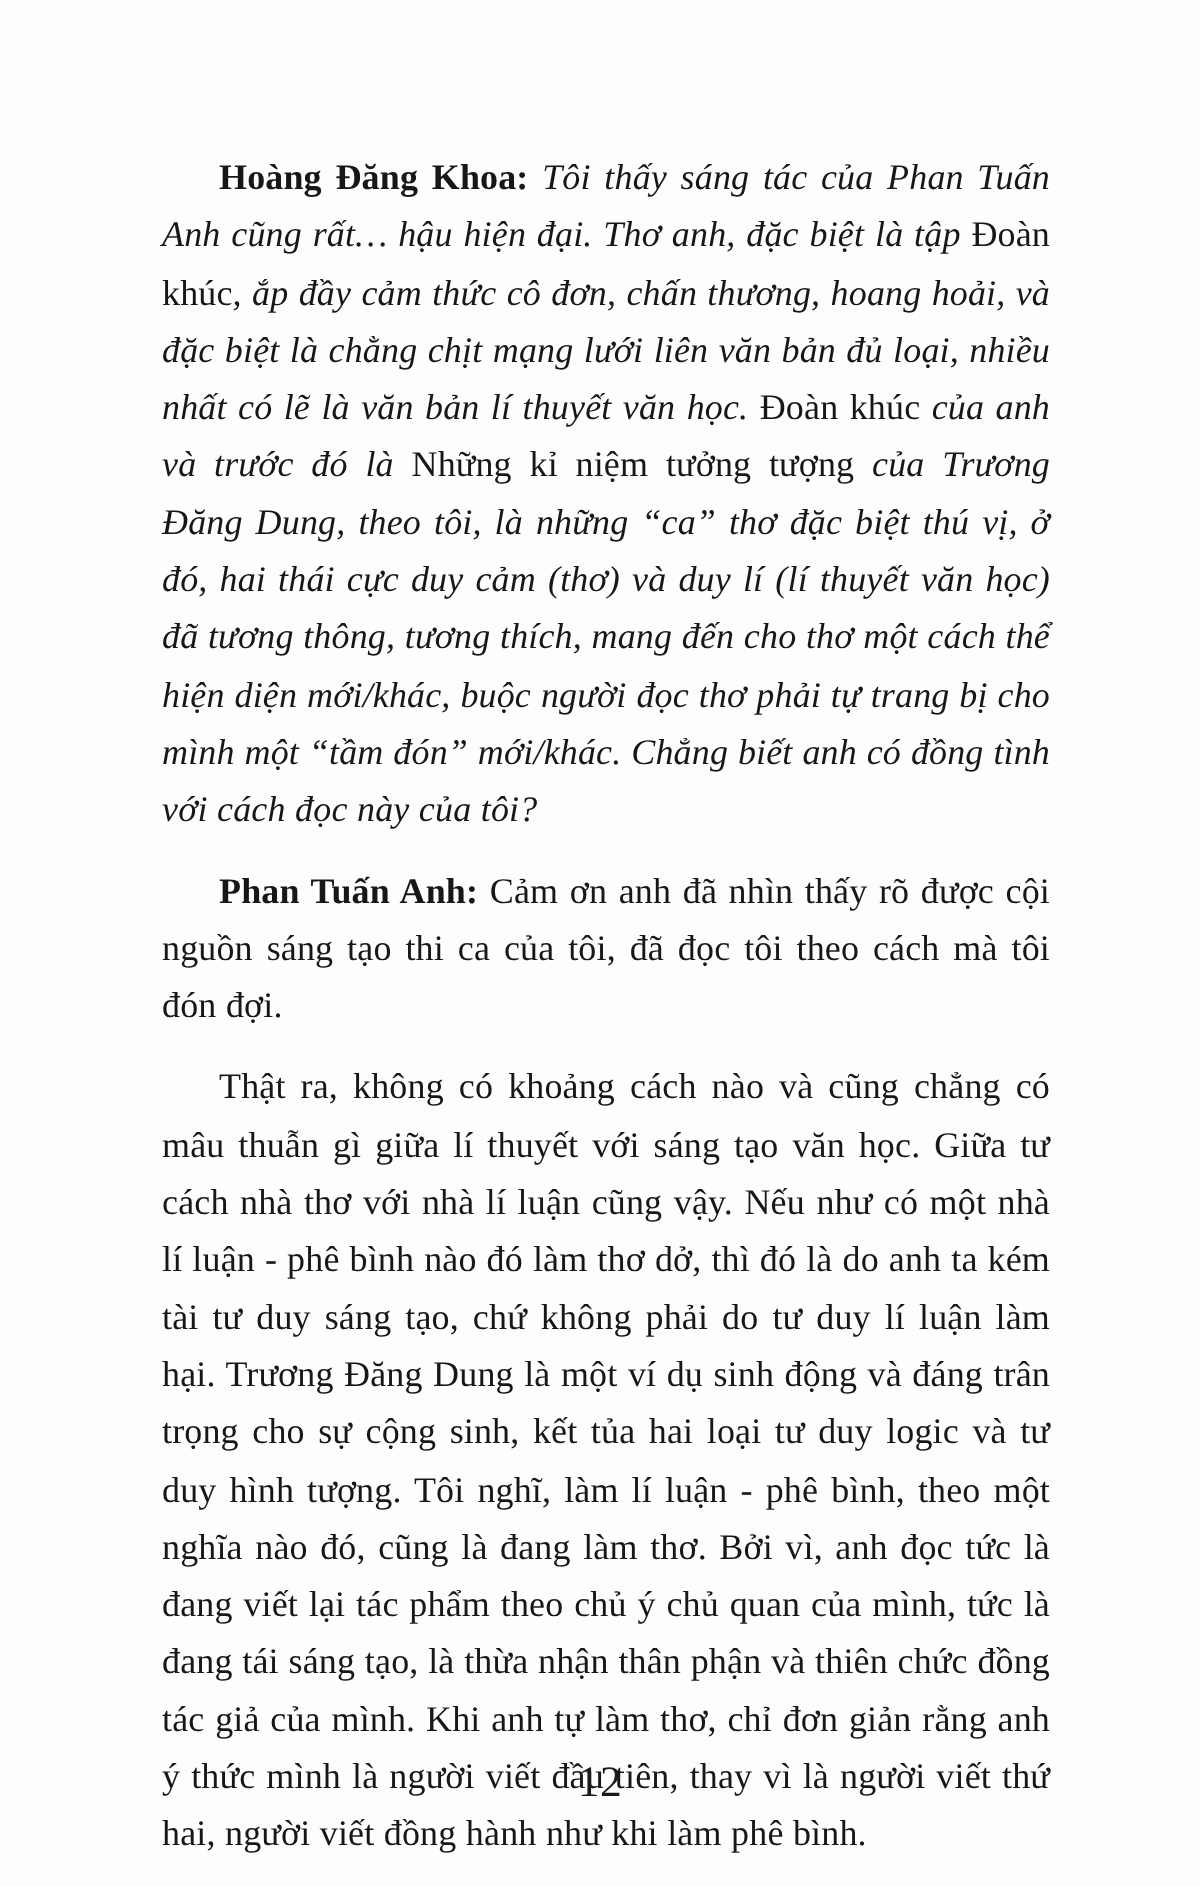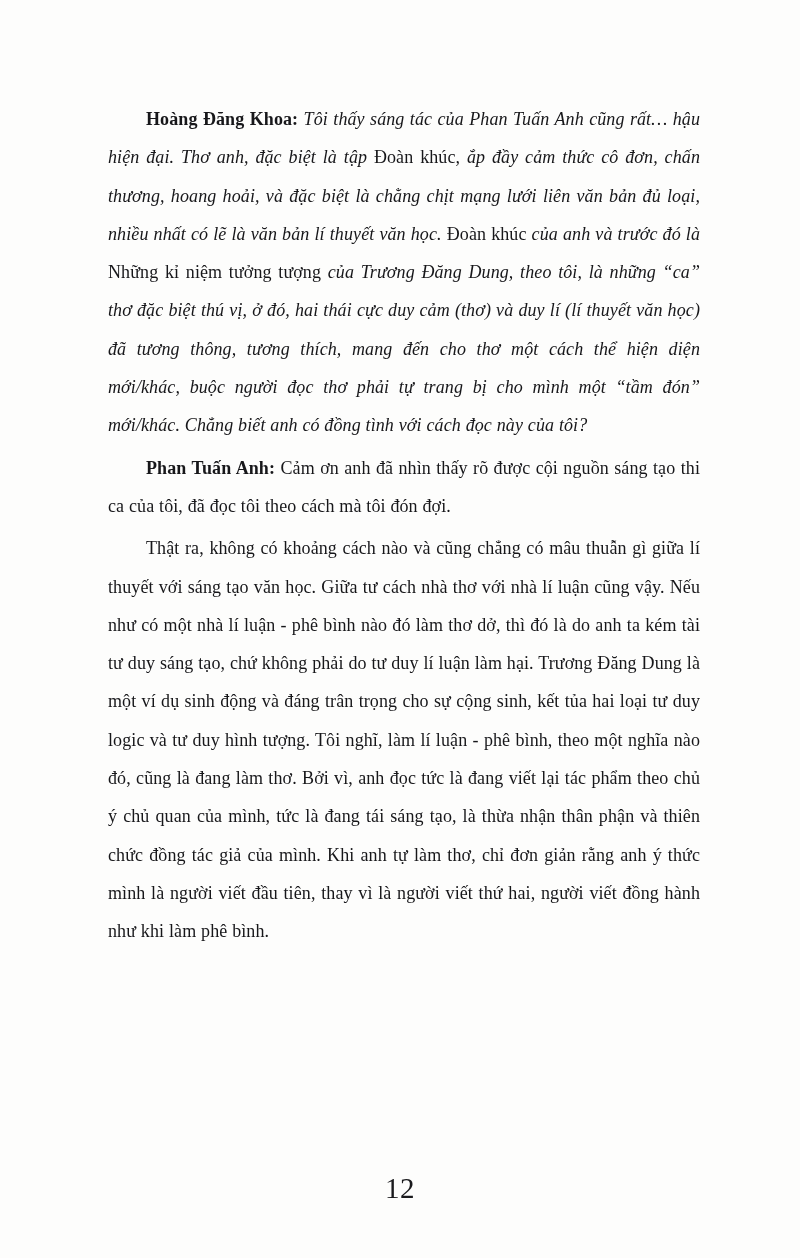--- a/index.html
+++ b/index.html
@@ -26,29 +26,29 @@
     left: 108px;
     top: 100px;
     width: 592px;
   }
 
   p.para {
     margin: 0 0 0 0;
     text-indent: 38px;
     text-align: justify;
     text-justify: inter-word;
-    font-size: 18px;
+    font-size: 24px;
     line-height: 38.3px;
     letter-spacing: 0.1px;
     word-spacing: 0.2px;
     hyphens: none;
   }
 
   p.para + p.para {
-    margin-top: 4px;
+    margin-top: 16px;
   }
 
   
   p.para.body-roman {
     font-style: normal;
   }
 
   p.para.body-italic {
     font-style: italic;
   }

